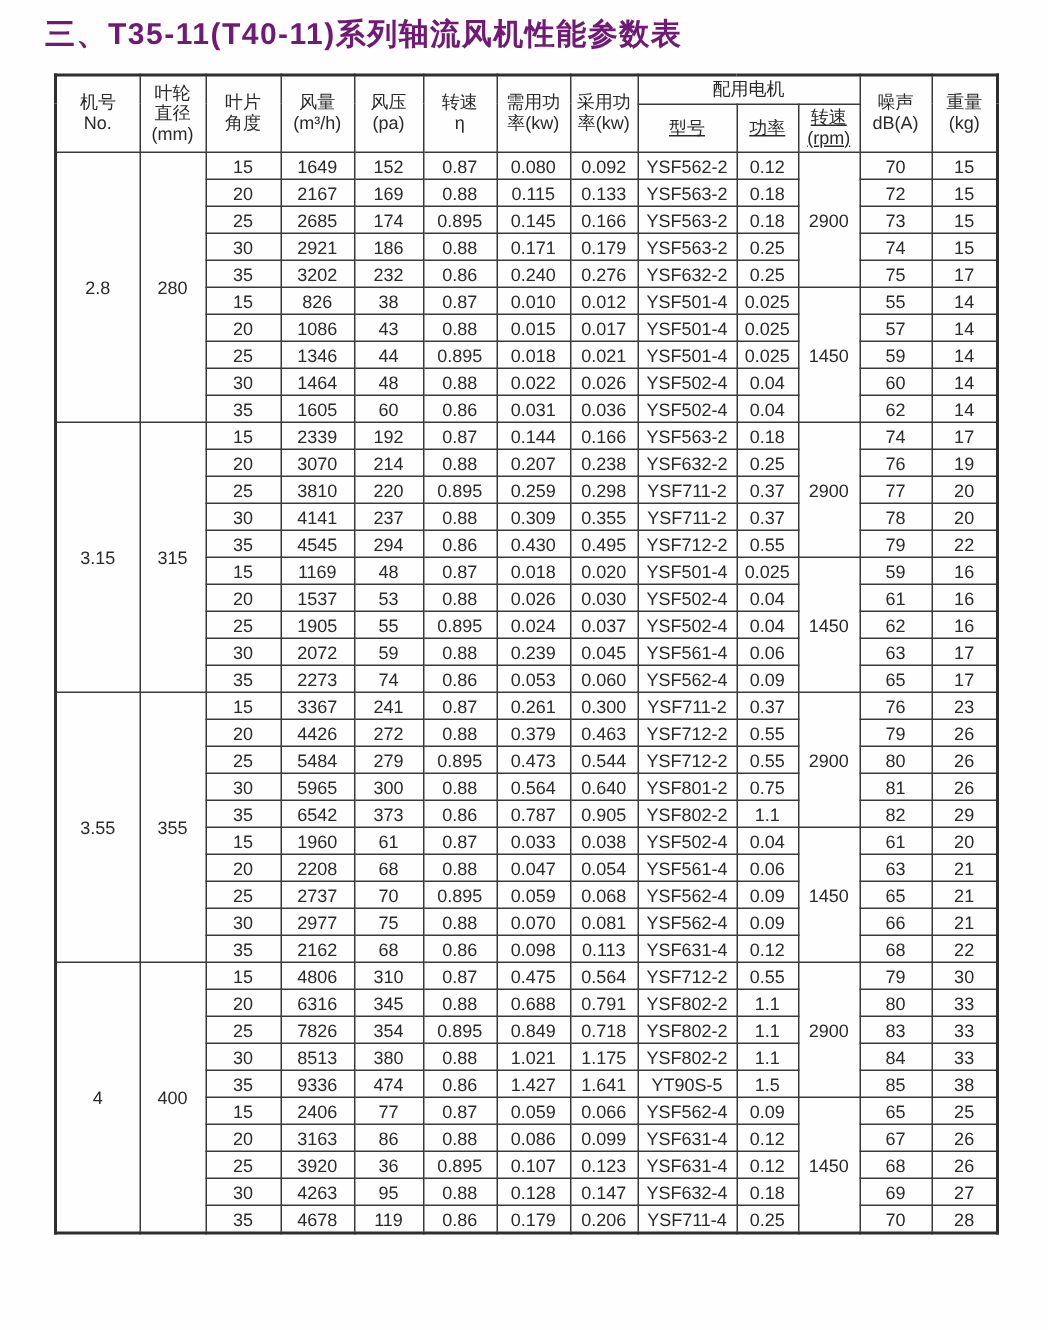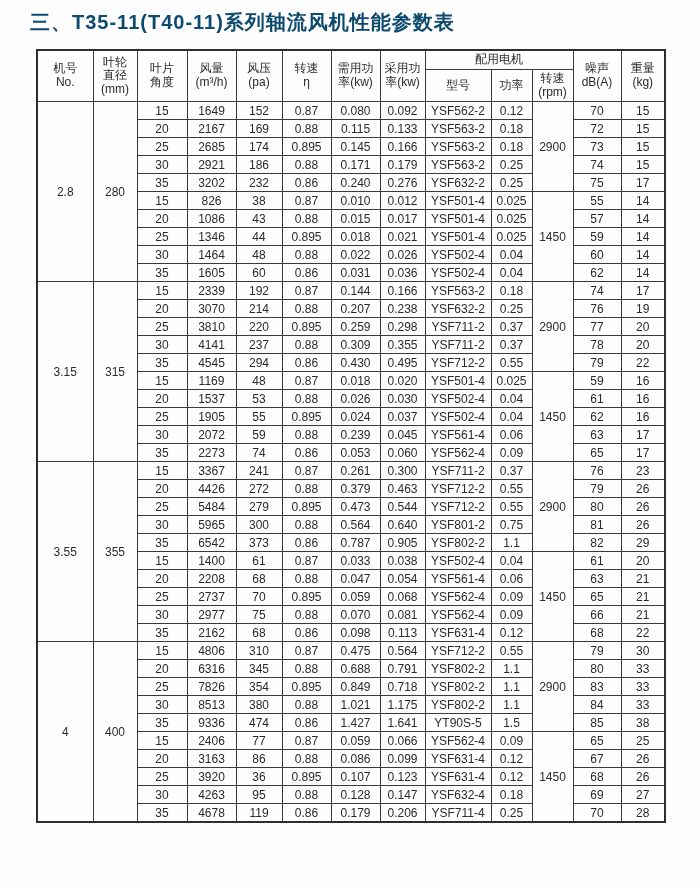--- a/index.html
+++ b/index.html
@@ -10,21 +10,21 @@
     color: #222;
     overflow: hidden;
     position: relative;
   }
   .page { width: 700px; height: 887px; background: #fefefe; }
   .doc-title {
     font-size: 20px;
     font-weight: bold;
     letter-spacing: 1px;
     padding: 9px 0 0 30px;
-    color: #0c4a6e;
+    color: #701a75;
   }
   .table-title {
     text-align: center;
     font-size: 16px;
     margin-top: 11px;
     letter-spacing: 0.5px;
     color: #242424;
     font-family: "Liberation Serif", "DejaVu Serif", serif;
   }
   table.perf {
@@ -42,21 +42,21 @@
     color: #2a2a2a;
     padding: 0 1px;
     overflow: hidden;
   }
   table.perf thead th {
     font-weight: normal;
     white-space: pre-line;
     line-height: 1.15;
     padding: 2px 0;
   }
-  table.perf thead tr.sub th { height: 24px; }
+  table.perf thead tr.sub th { height: 24px; text-decoration: underline; }
   table.perf tbody td { height: 18px; line-height: 1; }
 </style>
 </head>
 <body>
 
 <div class="page">
 
   <div class="doc-title">三、T35-11(T40-11)系列轴流风机性能参数表</div>
 
 
@@ -415,21 +415,21 @@
           <td>0.86</td>
           <td>0.787</td>
           <td>0.905</td>
           <td>YSF802-2</td>
           <td>1.1</td>
           <td>82</td>
           <td>29</td>
         </tr>
         <tr>
           <td>15</td>
-          <td>1400</td>
+          <td>1960</td>
           <td>61</td>
           <td>0.87</td>
           <td>0.033</td>
           <td>0.038</td>
           <td>YSF502-4</td>
           <td>0.04</td>
           <td rowspan="5">1450</td>
           <td>61</td>
           <td>20</td>
         </tr>

